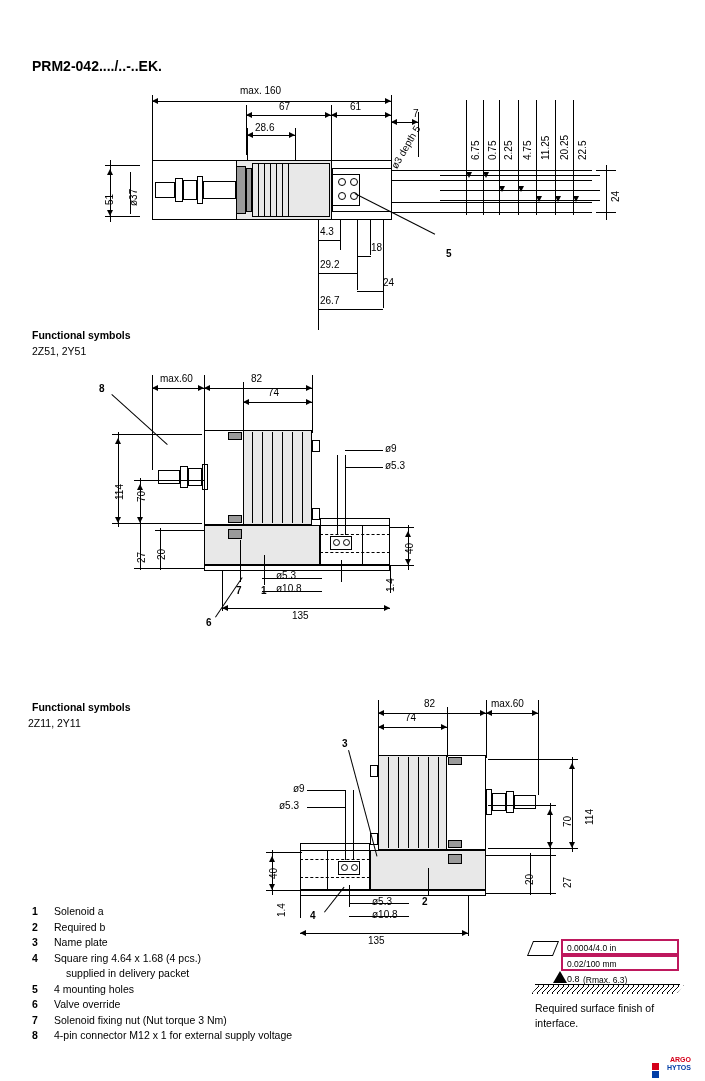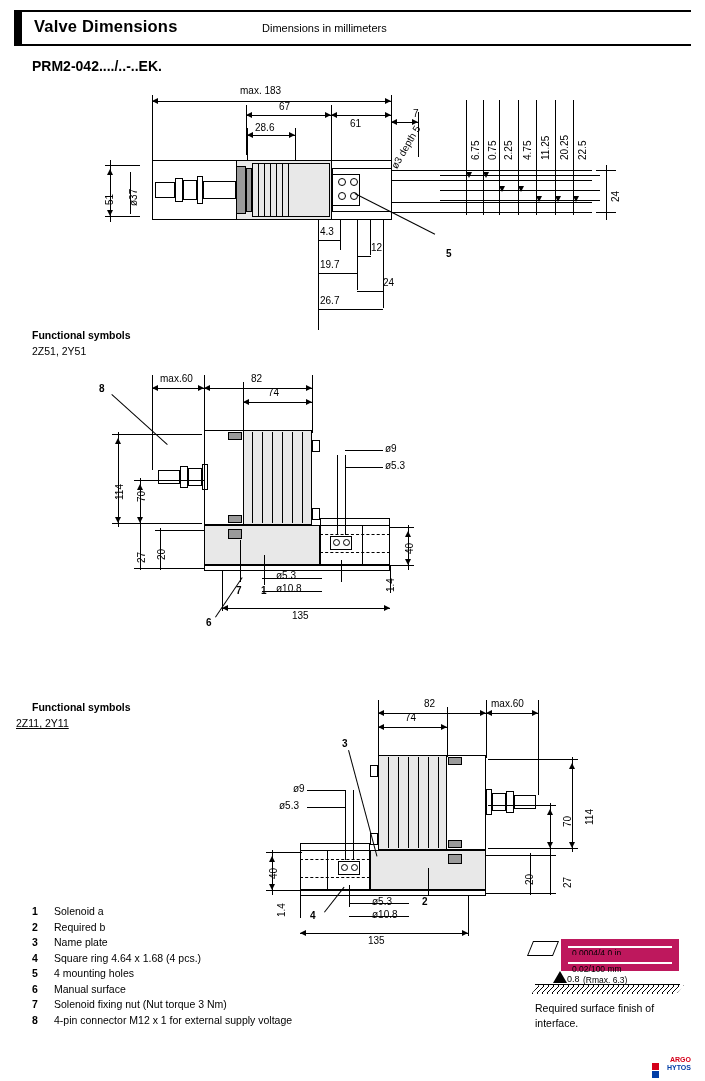--- a/index.html
+++ b/index.html
@@ -39,67 +39,62 @@
   .seclab2{position:absolute;font-size:10.5px;}
 
   
   .legend{position:absolute;left:32px;top:905px;width:360px;}
   .lg-row{position:relative;height:15.5px;font-size:10.5px;}
   .lg-n{position:absolute;left:0;top:0;width:14px;font-weight:bold;}
   .lg-t{position:absolute;left:22px;top:0;}
   .lg-t2{position:absolute;left:34px;top:0;}
 
   
-  .sf-box{position:absolute;border:7px solid #be185d;box-sizing:border-box;font-size:8.5px;text-align:left;padding-left:4px;line-height:13px;}
+  .sf-box{position:absolute;border:2px solid #be185d;box-sizing:border-box;font-size:8.5px;text-align:left;padding-left:4px;line-height:13px;}
   .sf-cap{position:absolute;font-size:10.5px;}
 
   
   .logo{position:absolute;right:14px;bottom:10px;font-size:7px;font-weight:bold;color:#d4001a;line-height:7.5px;text-align:right;}
   .logo .b{color:#003da6;}
   .logo-sq{position:absolute;width:7px;height:7px;background:#d4001a;right:46px;bottom:11px;}
   .logo-sq2{position:absolute;width:7px;height:7px;background:#003da6;right:46px;bottom:3px;}
 
   .grey{background:#e8e8e8;}
   .dk{background:#9a9a9a;}
 </style>
 </head>
 <body>
 
 <div class="page">
 
-  <div class="hdr">
-    <div class="hdr-bar"></div>
-    <div class="hdr-title">Valve Dimensions</div>
-    <div class="hdr-sub">Dimensions in millimeters</div>
-  </div>
 
   <div class="model">PRM2-042..../..-..EK.</div>
 
   <div>
 
     <div class="ln v1" style="left:152px;top:95px;height:120px;"></div>
     <div class="ln v1" style="left:391px;top:95px;height:70px;"></div>
     <div class="ln v1" style="left:246px;top:105px;height:50px;"></div>
     <div class="ln v1" style="left:331px;top:105px;height:70px;"></div>
     <div class="ln v1" style="left:418px;top:112px;height:45px;"></div>
 
     <div class="ln h1" style="left:152px;top:101px;width:239px;"></div>
     <div class="arrw arrL" style="left:152px;top:98px;"></div>
     <div class="arrw arrR" style="left:385px;top:98px;"></div>
-    <div class="txt" style="left:240px;top:85px;">max. 183</div>
+    <div class="txt" style="left:240px;top:85px;">max. 160</div>
 
     <div class="ln h1" style="left:246px;top:115px;width:85px;"></div>
     <div class="arrw arrL" style="left:246px;top:112px;"></div>
     <div class="arrw arrR" style="left:325px;top:112px;"></div>
     <div class="txt" style="left:279px;top:101px;">67</div>
 
     <div class="ln h1" style="left:331px;top:115px;width:60px;"></div>
     <div class="arrw arrL" style="left:331px;top:112px;"></div>
     <div class="arrw arrR" style="left:385px;top:112px;"></div>
-    <div class="txt" style="left:350px;top:101px;margin-top:17px;">61</div>
+    <div class="txt" style="left:350px;top:101px;">61</div>
 
     <div class="ln h1" style="left:391px;top:122px;width:27px;"></div>
     <div class="arrw arrL" style="left:391px;top:119px;"></div>
     <div class="arrw arrR" style="left:412px;top:119px;"></div>
     <div class="txt" style="left:413px;top:108px;">7</div>
 
     <div class="ln v1" style="left:247px;top:128px;height:38px;"></div>
     <div class="ln v1" style="left:295px;top:128px;height:38px;"></div>
     <div class="ln h1" style="left:247px;top:135px;width:48px;"></div>
     <div class="arrw arrL" style="left:247px;top:132px;"></div>
@@ -184,23 +179,23 @@
 
     <div class="ln v1" style="left:318px;top:220px;height:110px;"></div>
     <div class="ln v1" style="left:340px;top:220px;height:30px;"></div>
     <div class="ln v1" style="left:357px;top:220px;height:70px;"></div>
     <div class="ln v1" style="left:370px;top:220px;height:35px;"></div>
     <div class="ln v1" style="left:383px;top:220px;height:88px;"></div>
 
     <div class="ln h1" style="left:318px;top:240px;width:22px;"></div>
     <div class="txt" style="left:320px;top:226px;">4.3</div>
     <div class="ln h1" style="left:357px;top:256px;width:14px;"></div>
-    <div class="txt" style="left:371px;top:242px;">12</div>
+    <div class="txt" style="left:371px;top:242px;">18</div>
     <div class="ln h1" style="left:318px;top:273px;width:39px;"></div>
-    <div class="txt" style="left:320px;top:259px;">19.7</div>
+    <div class="txt" style="left:320px;top:259px;">29.2</div>
     <div class="ln h1" style="left:357px;top:291px;width:26px;"></div>
     <div class="txt" style="left:383px;top:277px;">24</div>
     <div class="ln h1" style="left:318px;top:309px;width:65px;"></div>
     <div class="txt" style="left:320px;top:295px;">26.7</div>
   </div>
 
   <div class="seclab" style="left:32px;top:329px;">Functional symbols</div>
   <div class="seclab2" style="left:32px;top:345px;">2Z51, 2Y51</div>
 
   <div>
@@ -310,21 +305,21 @@
 
     <div class="txt" style="left:236px;top:585px;font-weight:bold;">7</div>
     <div class="txt" style="left:261px;top:585px;font-weight:bold;">1</div>
     <div class="ln v1" style="left:240px;top:540px;height:42px;"></div>
     <div class="ln" style="left:265px;top:555px;width:30px;height:1px;transform-origin:0 0;transform:rotate(90deg);"></div>
     <div class="txt" style="left:206px;top:617px;font-weight:bold;">6</div>
     <div class="ln" style="left:215px;top:617px;width:48px;height:1px;transform-origin:0 0;transform:rotate(-56deg);"></div>
   </div>
 
   <div class="seclab" style="left:32px;top:701px;">Functional symbols</div>
-  <div class="seclab2" style="left:16px;top:717px;text-decoration:underline;">2Z11, 2Y11</div>
+  <div class="seclab2" style="left:28px;top:717px;">2Z11, 2Y11</div>
 
   <div>
 
     <div class="box" style="left:378px;top:755px;width:108px;height:95px;"></div>
     <div class="box grey" style="left:378px;top:755px;width:69px;height:95px;"></div>
     <div class="ln v1" style="left:388px;top:757px;height:91px;"></div>
     <div class="ln v1" style="left:398px;top:757px;height:91px;"></div>
     <div class="ln v1" style="left:408px;top:757px;height:91px;"></div>
     <div class="ln v1" style="left:418px;top:757px;height:91px;"></div>
     <div class="ln v1" style="left:428px;top:757px;height:91px;"></div>
@@ -440,26 +435,29 @@
       </div>
     <div class="lg-row">
         <span class="lg-n">3</span>
         <span class="lg-t">Name plate</span>
       </div>
     <div class="lg-row">
         <span class="lg-n">4</span>
         <span class="lg-t">Square ring 4.64 x 1.68 (4 pcs.)</span>
       </div>
     <div class="lg-row">
+        <span class="lg-t2">supplied in delivery packet</span>
+      </div>
+    <div class="lg-row">
         <span class="lg-n">5</span>
         <span class="lg-t">4 mounting holes</span>
       </div>
     <div class="lg-row">
         <span class="lg-n">6</span>
-        <span class="lg-t">Manual surface</span>
+        <span class="lg-t">Valve override</span>
       </div>
     <div class="lg-row">
         <span class="lg-n">7</span>
         <span class="lg-t">Solenoid fixing nut (Nut torque 3 Nm)</span>
       </div>
     <div class="lg-row">
         <span class="lg-n">8</span>
         <span class="lg-t">4-pin connector M12 x 1 for external supply voltage</span>
       </div>
   </div>

